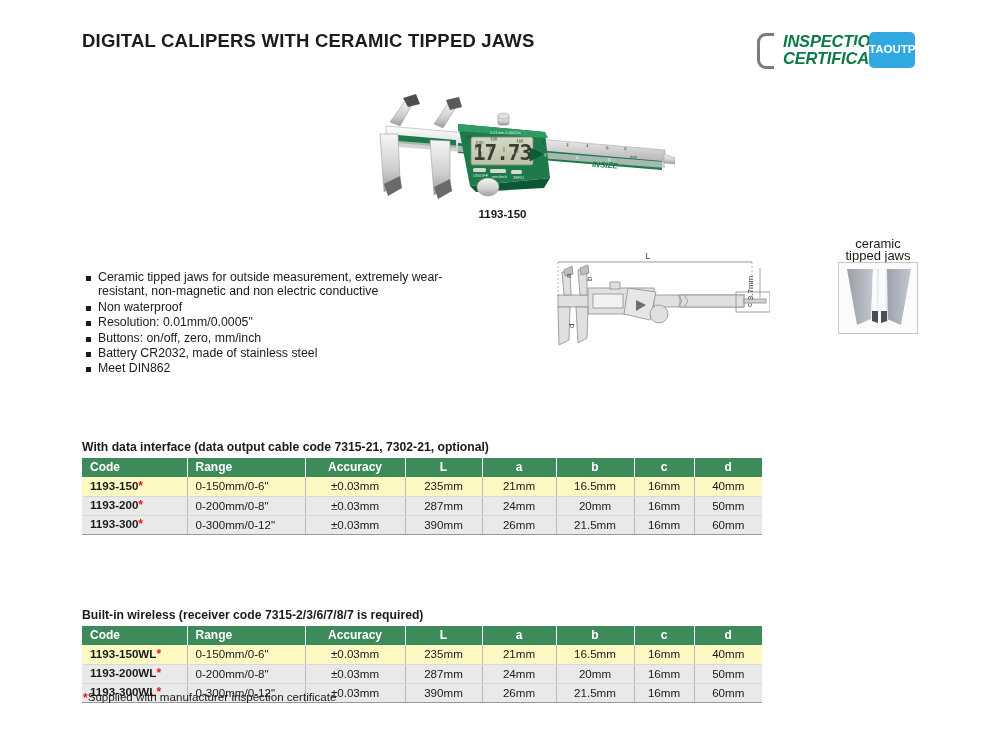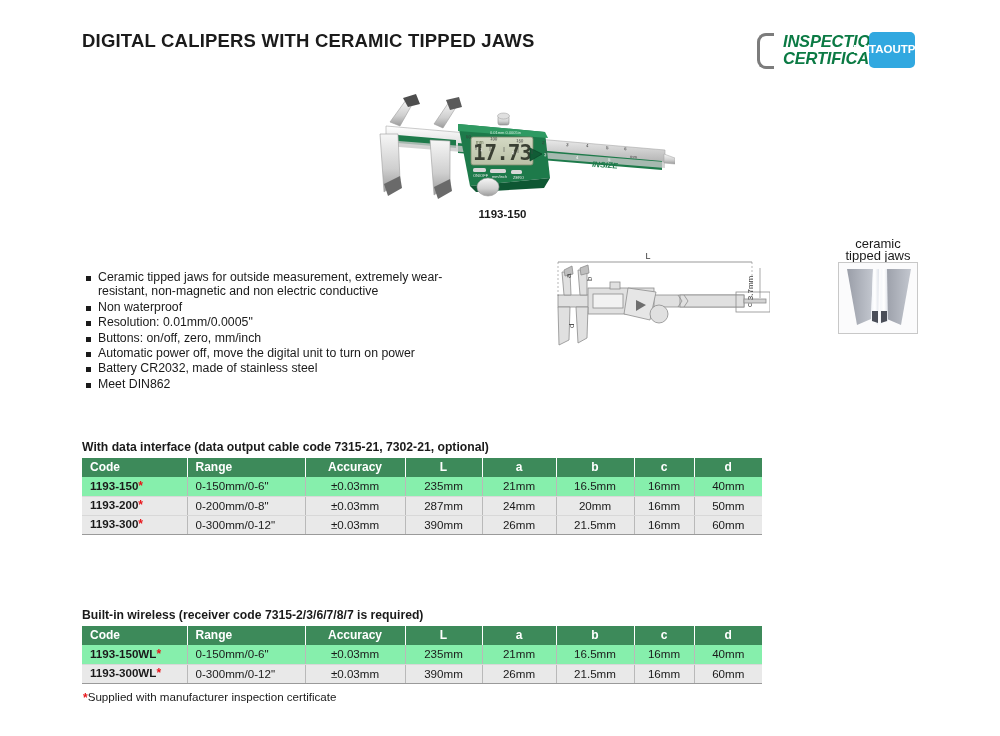--- a/index.html
+++ b/index.html
@@ -104,21 +104,21 @@
     height: 19px; padding: 1px 0 2px 0;
     border-right: 1px solid #b9b9b9;
     border-bottom: 1px solid #d8d8d8;
     text-align: center; color: #1a1a1a;
   }
   table.spec td:last-child { border-right: none; }
   table.spec td.code {
     text-align: left; padding-left: 8px; font-weight: bold;
   }
   table.spec td.rangecell { text-align: left; padding-left: 8px; }
-  table.spec tr.odd td { background: #86efac; }
+  table.spec tr.odd td { background: #fef9c3; }
   table.spec tr.even td { background: #e9e9e9; }
   table.spec tr:last-child td { border-bottom: 1px solid #9a9a9a; }
   .star { color: #e8161b; font-weight: bold; font-size: 12px; }
 
   
   .footnote {
     position: absolute; left: 83px; top: 690px;
     font-size: 11.6px; color: #1a1a1a; text-align: center;
   }
   .footnote .star { margin-right: 0px; vertical-align: -1px; }
@@ -259,24 +259,20 @@
     <div class="feature-row">
       <span class="feature-bullet"></span>
       <span class="feature-text">Resolution: 0.01mm/0.0005"</span>
     </div>
     <div class="feature-row">
       <span class="feature-bullet"></span>
       <span class="feature-text">Buttons: on/off, zero, mm/inch</span>
     </div>
     <div class="feature-row">
       <span class="feature-bullet"></span>
-      <span class="feature-text">Automatic power off, move the digital unit to turn on power</span>
-    </div>
-    <div class="feature-row">
-      <span class="feature-bullet"></span>
       <span class="feature-text">Battery CR2032, made of stainless steel</span>
     </div>
     <div class="feature-row">
       <span class="feature-bullet"></span>
       <span class="feature-text">Meet DIN862</span>
     </div>
   </div>
 
   <div class="tech-drawing">
     <svg width="230" height="105" viewBox="0 0 230 105">
@@ -453,20 +449,30 @@
           <td class="code"><span>1193-150WL</span><span class="star">*</span></td>
           <td class="rangecell">0-150mm/0-6"</td>
           <td>±0.03mm</td>
           <td>235mm</td>
           <td>21mm</td>
           <td>16.5mm</td>
           <td>16mm</td>
           <td>40mm</td>
         </tr>
         <tr class="even">
+          <td class="code"><span>1193-200WL</span><span class="star">*</span></td>
+          <td class="rangecell">0-200mm/0-8"</td>
+          <td>±0.03mm</td>
+          <td>287mm</td>
+          <td>24mm</td>
+          <td>20mm</td>
+          <td>16mm</td>
+          <td>50mm</td>
+        </tr>
+        <tr class="even">
           <td class="code"><span>1193-300WL</span><span class="star">*</span></td>
           <td class="rangecell">0-300mm/0-12"</td>
           <td>±0.03mm</td>
           <td>390mm</td>
           <td>26mm</td>
           <td>21.5mm</td>
           <td>16mm</td>
           <td>60mm</td>
         </tr>
       </tbody>

